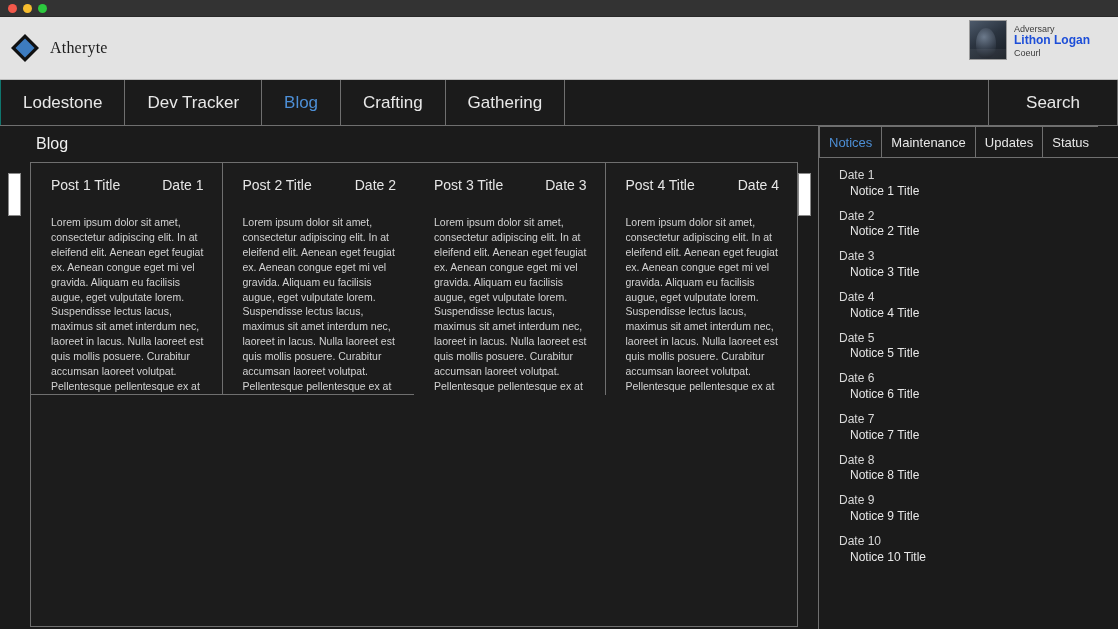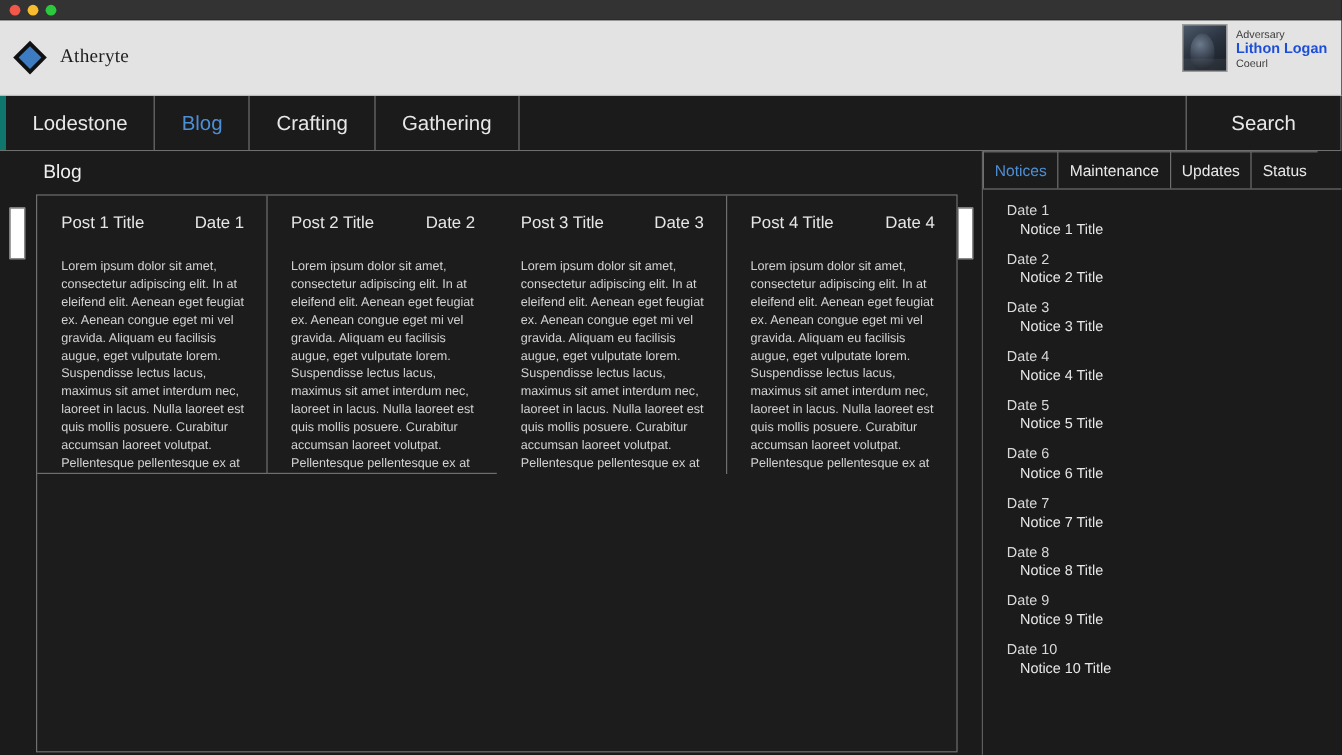--- a/index.html
+++ b/index.html
@@ -33,21 +33,21 @@
   }
   .logo-wrap {
     width: 50px; display: flex; align-items: center; justify-content: center;
   }
   .diamond-svg { display: block; }
   .brand-name {
     font-family: "Liberation Serif", serif;
     font-size: 16px; color: #1d1d1d; letter-spacing: .2px;
   }
   .profile {
-    position: absolute; right: 6px; top: 3px;
+    position: absolute; right: 22px; top: 3px;
     height: 40px; display: flex; align-items: stretch;
     background: #e3e3e3;
   }
   .avatar {
     width: 38px; height: 40px;
     background: linear-gradient(150deg,#4d5a6b 0%,#2b3440 45%,#171c23 100%);
     border: 1px solid #9a9a9a;
     position: relative; overflow: hidden;
   }
   .avatar::before {
@@ -75,21 +75,21 @@
     display: flex; align-items: stretch;
     border-bottom: 1px solid #6f6f6f;
   }
   .nav-item {
     display: flex; align-items: center; justify-content: center;
     padding: 0 22px;
     font-size: 17px; color: #e8e8e8;
     border-right: 1px solid #6f6f6f;
     cursor: pointer; white-space: nowrap;
   }
-  .nav-item:first-child { border-left: 5px solid #0f766e; }
+  .nav-item:first-child { border-left: 1px solid #0f766e; }
   .nav-item.active { color: #4d8fd6; }
   .nav-spacer { flex: 1; border-right: 1px solid #6f6f6f; }
   .nav-search {
     display: flex; align-items: center; justify-content: center;
     width: 129px; font-size: 17px; color: #e8e8e8;
     border-right: 1px solid #6f6f6f; cursor: pointer;
   }
 
   
   .body-split { display: flex; height: 520px; width: 100%; }
@@ -193,20 +193,21 @@
     <div class="profile-text">
       <span class="p-title">Adversary</span>
       <span class="p-name">Lithon Logan</span>
       <span class="p-world">Coeurl</span>
     </div>
   </div>
 </div>
 
 <div class="navbar">
   <div class="nav-item">Lodestone</div>
+  <div class="nav-item">Dev Tracker</div>
   <div class="nav-item active">Blog</div>
   <div class="nav-item">Crafting</div>
   <div class="nav-item">Gathering</div>
   <div class="nav-spacer"></div>
   <div class="nav-search">Search</div>
 </div>
 
 <div class="body-split">
 
   <div class="left-pane">

